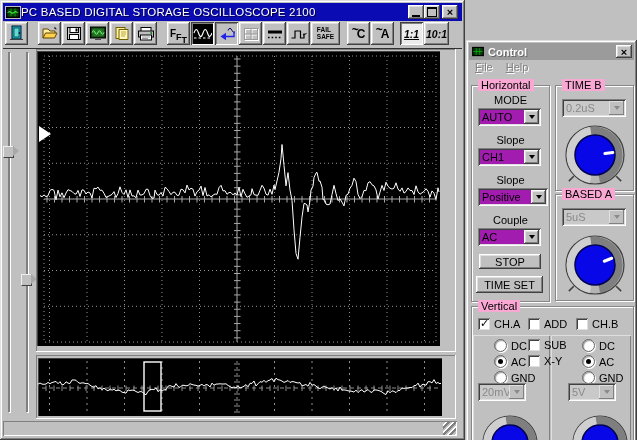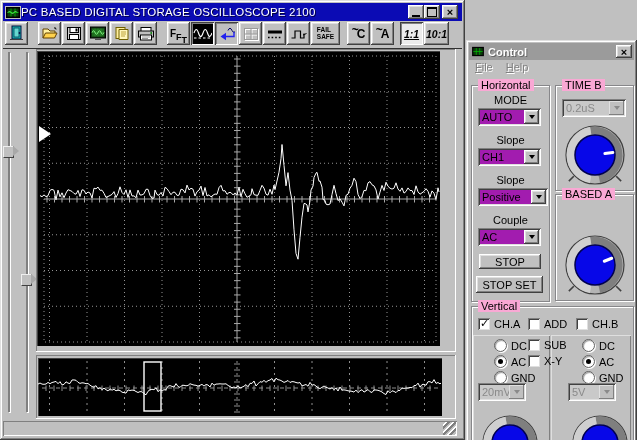--- a/index.html
+++ b/index.html
@@ -495,21 +495,21 @@
       <div class="combo" style="left:6px;top:142px;width:63px">
         <span class="ctext">AC</span>
         <span class="cbtn">
             <span class="arrow-dn"></span>
           </span>
       </div>
       <div class="btn3d" style="left:7px;top:168px;width:62px;height:15px">
         <span>STOP</span>
       </div>
       <div class="btn3d" style="left:4px;top:190px;width:67px;height:17px">
-        <span>STOP SET</span>
+        <span>TIME SET</span>
       </div>
     </div>
 
     <div class="grp" style="left:89px;top:45px;width:77px;height:104px">
       <span class="legend">TIME B</span>
       <div class="combo disabled" style="left:6px;top:13px;width:64px">
         <span class="ctext">0.2uS</span>
         <span class="cbtn">
             <span class="arrow-dn"></span>
           </span>
@@ -520,20 +520,26 @@
             <circle cx="38" cy="38" r="29" fill="#b4b4b4" stroke="#404040" stroke-width="1.2"></circle>
             <path d="M42.3,62.1 A24.5,24.5 0 0 0 33.7,13.9" stroke="#7f7f7f" stroke-width="8" fill="none"></path>
             <path d="M33.7,13.9 A24.5,24.5 0 0 0 33.7,62.1" stroke="#cfcfcf" stroke-width="8" fill="none"></path>
             <circle cx="38" cy="38" r="20" fill="#0707e8" stroke="#000050" stroke-width="1.5"></circle>
             <line x1="47.9026806874157" y1="36.608268990399345" x2="55.824825237348264" y2="35.49488418271882" stroke="#fff" stroke-width="3" stroke-linecap="round"></line>
           </svg></div>
     </div>
 
     <div class="grp" style="left:89px;top:154px;width:77px;height:105px">
       <span class="legend">BASED A</span>
+      <div class="combo disabled" style="left:6px;top:13px;width:64px">
+        <span class="ctext">5uS</span>
+        <span class="cbtn">
+            <span class="arrow-dn"></span>
+          </span>
+      </div>
       <div class="knob" style="left:1px;top:32px"><svg width="76" height="76" viewBox="0 0 76 76">
             <line x1="16.78679656440357" y1="59.21320343559643" x2="11.837049096097736" y2="64.16295090390226" stroke="#404040" stroke-width="1.6"></line>
             <line x1="59.21320343559642" y1="59.21320343559643" x2="64.16295090390226" y2="64.16295090390227" stroke="#404040" stroke-width="1.6"></line>
             <circle cx="38" cy="38" r="29" fill="#b4b4b4" stroke="#404040" stroke-width="1.2"></circle>
             <path d="M42.3,62.1 A24.5,24.5 0 0 0 33.7,13.9" stroke="#7f7f7f" stroke-width="8" fill="none"></path>
             <path d="M33.7,13.9 A24.5,24.5 0 0 0 33.7,62.1" stroke="#cfcfcf" stroke-width="8" fill="none"></path>
             <circle cx="38" cy="38" r="20" fill="#0707e8" stroke="#000050" stroke-width="1.5"></circle>
             <line x1="47.271838545667876" y1="34.25393406584088" x2="54.689309382202175" y2="31.257081318513585" stroke="#fff" stroke-width="3" stroke-linecap="round"></line>
           </svg></div>
     </div>

